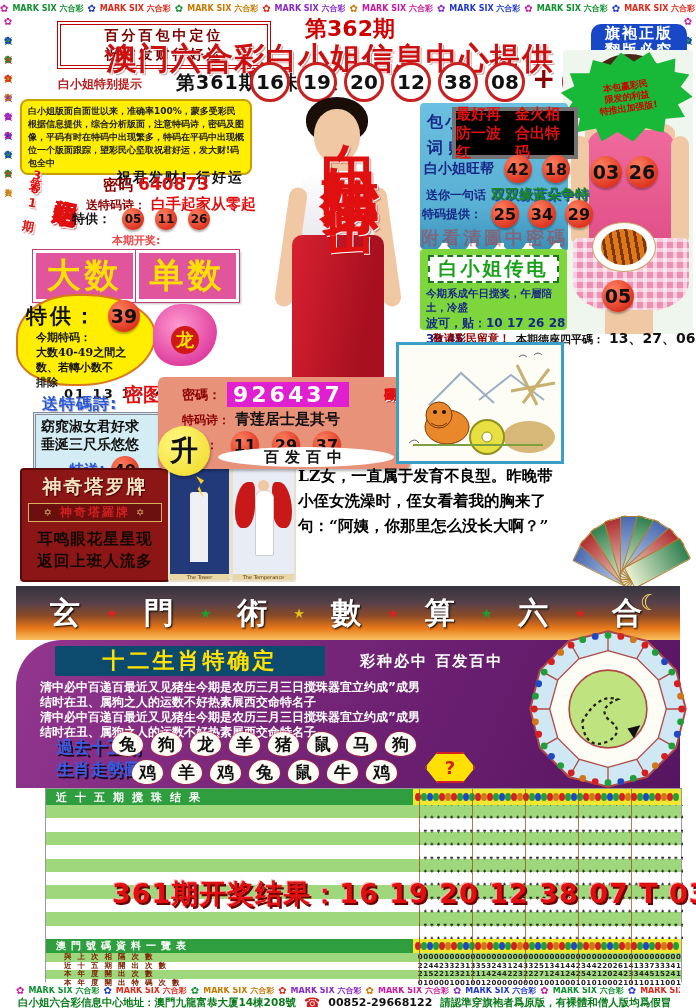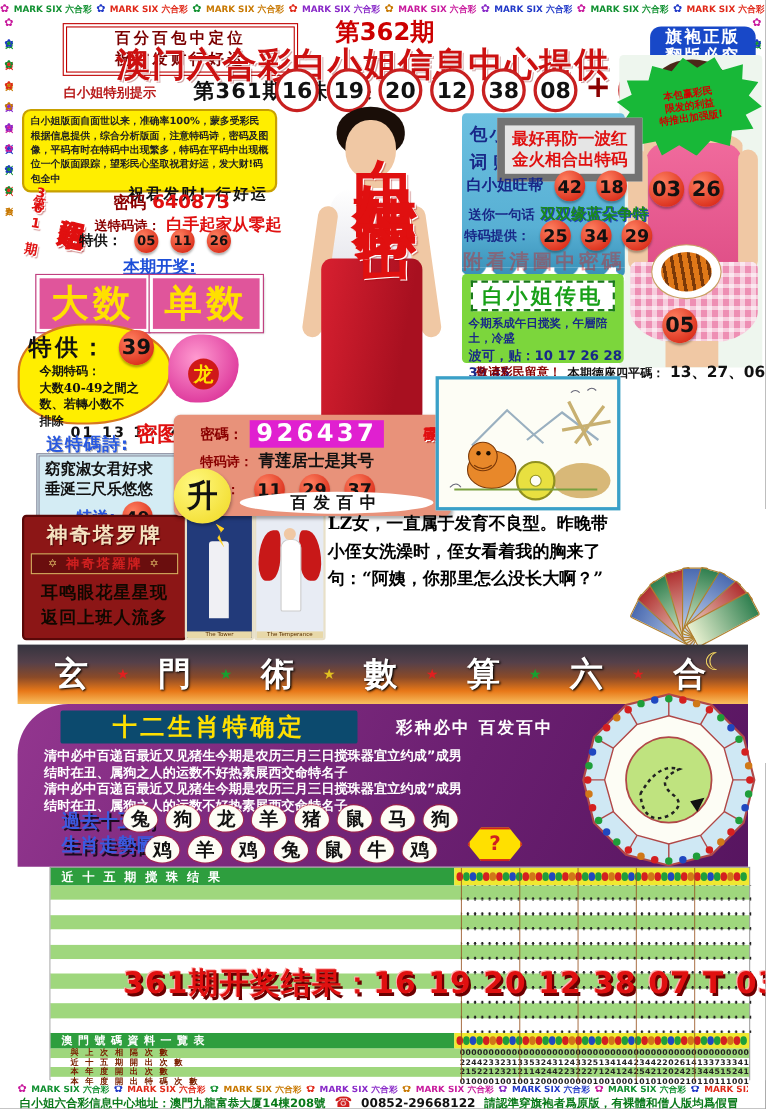--- a/index.html
+++ b/index.html
@@ -56,21 +56,21 @@
   .card{border:2px solid #e8e0c8;border-radius:3px;overflow:hidden;position:absolute;background:#223a7a;}
   .card .cap{position:absolute;bottom:0;left:0;right:0;background:#e8d8a8;color:#5a3000;font-size:5px;text-align:center;}
   
   .salmon{background:#e8927a;border-radius:6px;box-shadow:1px 2px 3px rgba(0,0,0,.3);}
   .mima-val{background:#e020d0;color:#fff;font-weight:bold;font-size:22px;letter-spacing:3px;padding:0 6px;}
   .oval{background:#fff;border-radius:50%;display:flex;align-items:center;justify-content:center;
         color:#111;font-weight:bold;font-size:15px;letter-spacing:6px;}
   
   .bluepanel{background:linear-gradient(#6cc0e0,#58b0d4 70%,#3890b8);border-radius:4px;}
   .navy{color:#182888;font-weight:bold;}
-  .tipbox{background:#e5e5e5;border:7px solid #737373;display:flex;flex-direction:column;align-items:center;justify-content:center;}
+  .tipbox{background:#000000;border:4px solid #737373;display:flex;flex-direction:row;align-items:center;justify-content:center;}
   .tipbox span{color:#e01010;font-weight:bold;font-size:15px;line-height:19px;font-family:"DejaVu Serif",serif;}
   .watermark{color:rgba(200,40,40,.45);font-weight:bold;font-size:18px;letter-spacing:3px;}
   .greenbox{background:#7cd63c;border-radius:4px;}
   .chuandian-t{background:#fff;border:2px dashed #1a7a1a;color:#18a018;font-weight:bold;font-size:19px;
                display:flex;align-items:center;justify-content:center;letter-spacing:3px;}
   .picbox{background:#fdfdf5;border:3px solid #3aa0c8;}
   
   .skin{background:#f0c8a4;}
   .plaid{background:
      repeating-linear-gradient(0deg,rgba(255,255,255,.55) 0 4px,transparent 4px 10px),
@@ -278,21 +278,21 @@
   <div class="abs" style="left:86px;top:194px;">
     <span class="lbl-maroon" style="font-size:12px;">送特码诗：</span>
     <span class="val-red" style="font-size:15px;font-family:'DejaVu Serif',serif;">白手起家从零起</span>
   </div>
   <div class="abs" style="left:72px;top:208px;display:flex;align-items:center;gap:11px;">
     <span style="font-weight:bold;font-size:13px;color:#111;">特供：</span>
     <span class="redball">05</span>
     <span class="redball">11</span>
     <span class="redball">26</span>
   </div>
-  <div class="abs" style="left:112px;top:233px;font-weight:bold;font-size:15px;color:#1d4ed8;text-decoration:underline;">本期开奖:</div>
+  <div class="abs" style="left:112px;top:233px;font-weight:bold;font-size:11px;color:#ef4444;">本期开奖:</div>
   <div class="abs pinkbox" style="left:33px;top:250px;width:97px;height:46px;">大数</div>
   <div class="abs pinkbox" style="left:136px;top:250px;width:97px;height:46px;">单数</div>
 
   <div class="abs cloud" style="left:16px;top:294px;width:136px;height:88px;"></div>
   <div class="abs" style="left:26px;top:300px;display:flex;align-items:center;gap:10px;">
     <span style="font-weight:bold;font-size:21px;color:#111;letter-spacing:3px;">特供：</span>
     <span class="redball lg">39</span>
   </div>
   <div class="abs cloudtxt" style="left:36px;top:330px;">
     <div>今期特码：</div>

